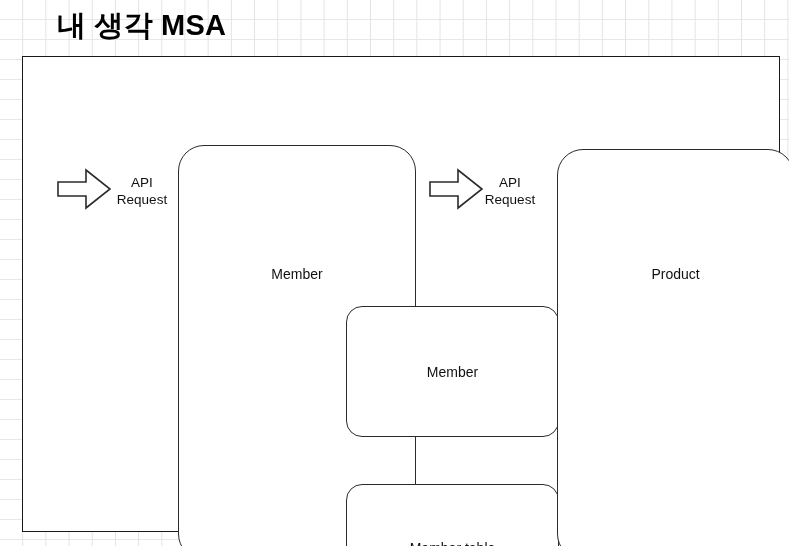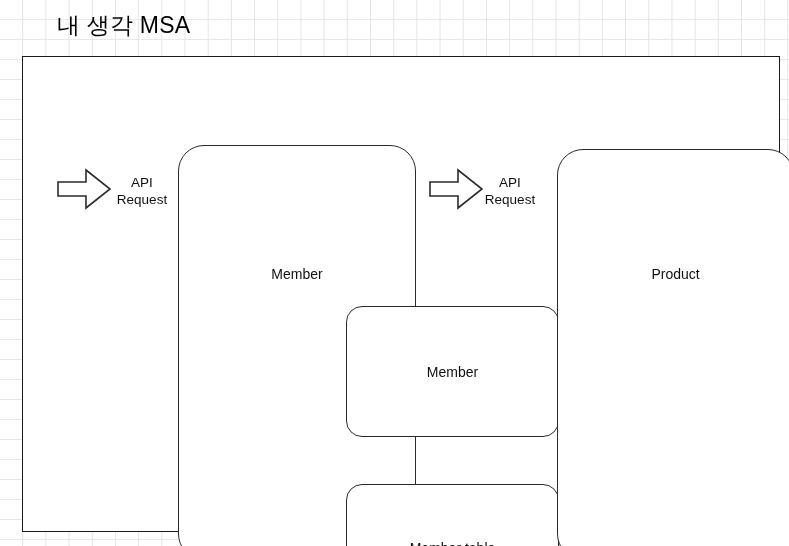--- a/index.html
+++ b/index.html
@@ -34,25 +34,26 @@
     height: 476px;
     background: #ffffff;
     border: 1.6px solid #1a1a1a;
     box-sizing: border-box;
   }
 
   .title {
     position: absolute;
     left: 57px;
     top: 10px;
-    font-size: 23px;
+    font-size: 29px;
     line-height: 30px;
     color: #000000;
     white-space: nowrap;
     letter-spacing: 0.2px;
+    font-weight: bold;
   }
 
   
   .service-box {
     position: absolute;
     background: #ffffff;
     border: 1.3px solid #2b2b2b;
     border-radius: 26px;
     box-sizing: border-box;
   }

